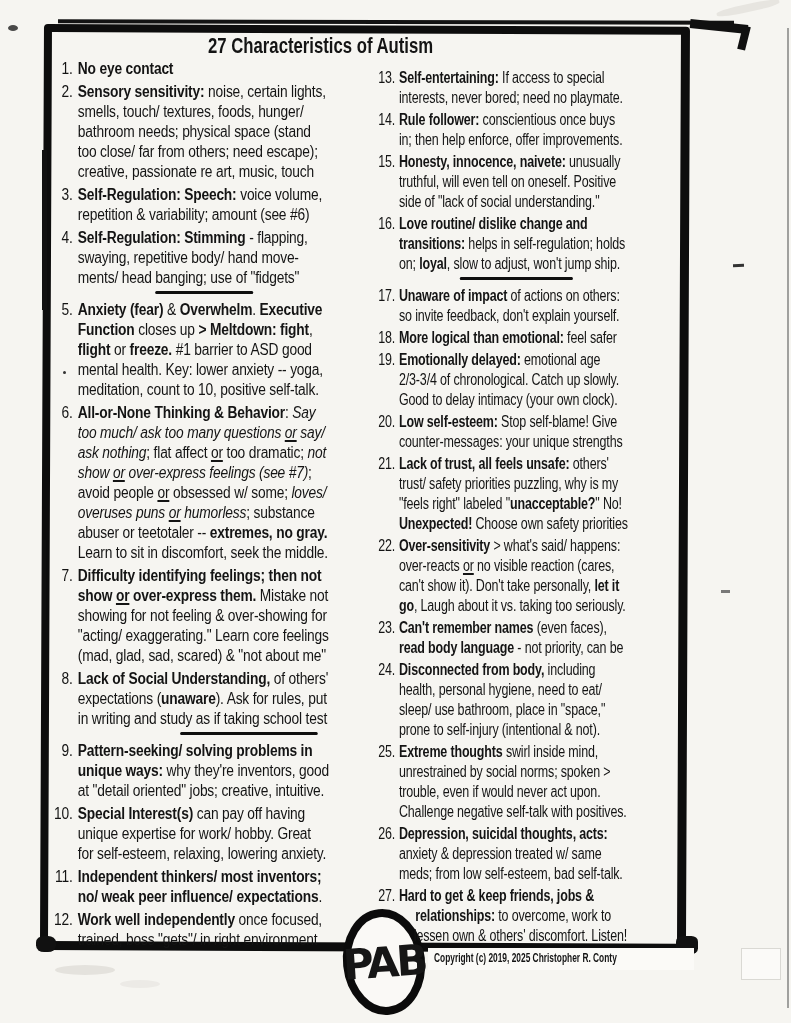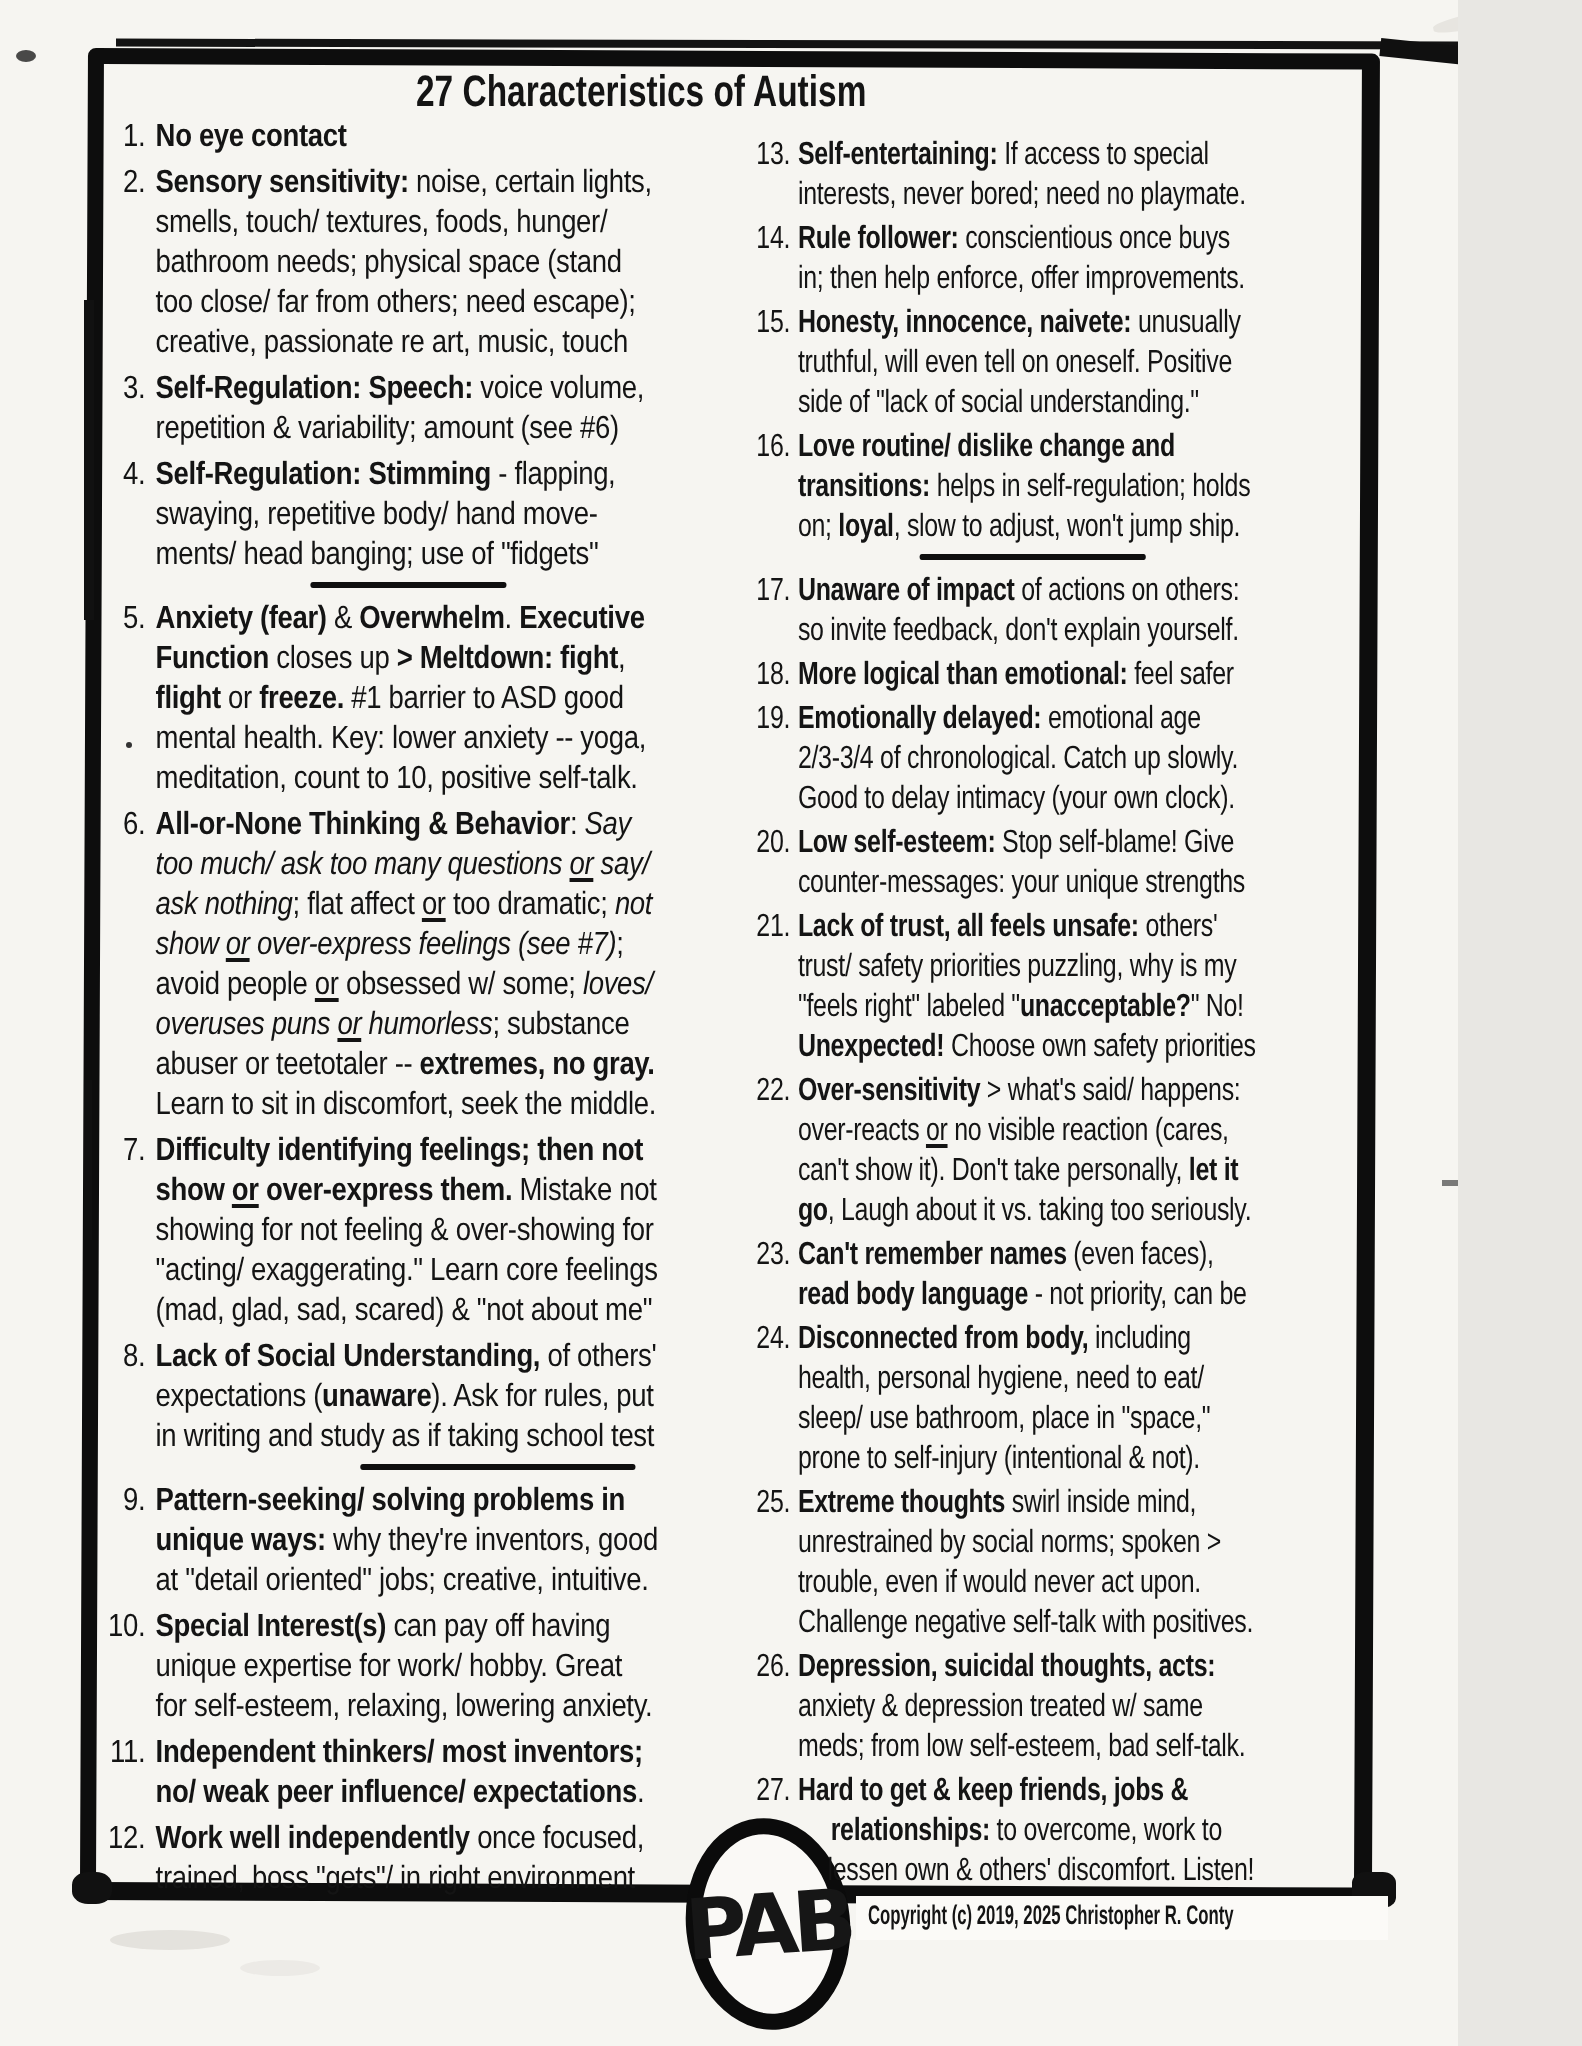--- a/index.html
+++ b/index.html
@@ -1,16 +1,16 @@
 <!DOCTYPE html>
 <html><head>
 <meta charset="utf-8">
 <style>
   html,body{margin:0;padding:0;background:#e8e7e3;}
-  .page{position:relative;width:729px;height:1023px;background:#f6f5f1;overflow:hidden;
+  .page{position:relative;width:791px;height:1023px;background:#f6f5f1;overflow:hidden;
         font-family:"Liberation Sans",sans-serif;color:#141414;}
   .frame{position:absolute;left:44px;top:24px;width:646px;height:926px;box-sizing:border-box;
          border-style:solid;border-color:#0d0d0d;border-width:8px 9px 9px 8px;border-radius:4px;
          transform:rotate(0.25deg);transform-origin:0 0;z-index:1;}
   .title{position:absolute;left:208px;top:33px;font-size:22px;font-weight:bold;white-space:nowrap;
          transform:scaleX(0.76);transform-origin:0 0;z-index:5;}
   .col{position:absolute;z-index:5;font-size:16px;line-height:20px;transform-origin:0 0;
        white-space:nowrap;letter-spacing:-0.2px;}
   #col-left{left:52px;top:59px;width:430px;transform:scaleX(0.86);}
   #col-right{left:374px;top:68px;width:420px;transform:scaleX(0.78);}

